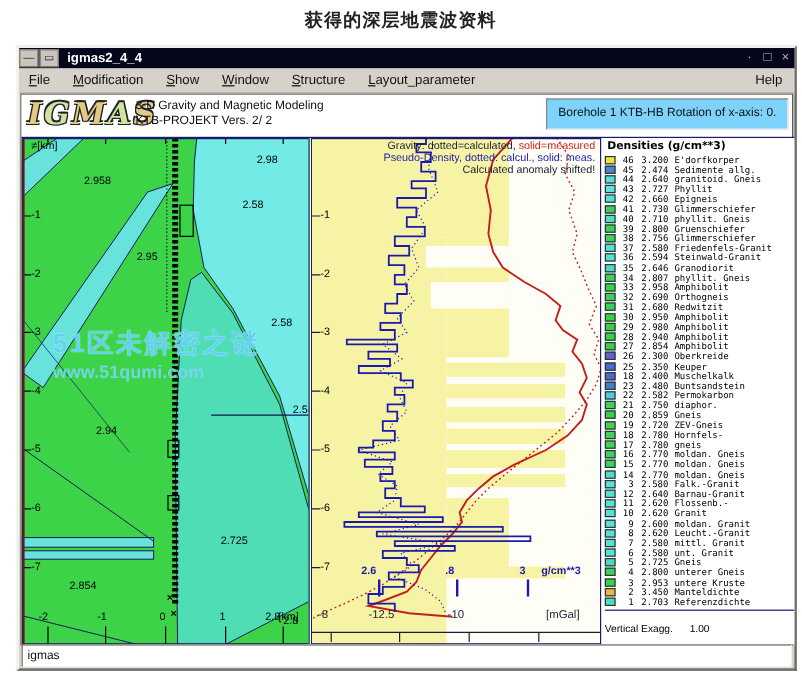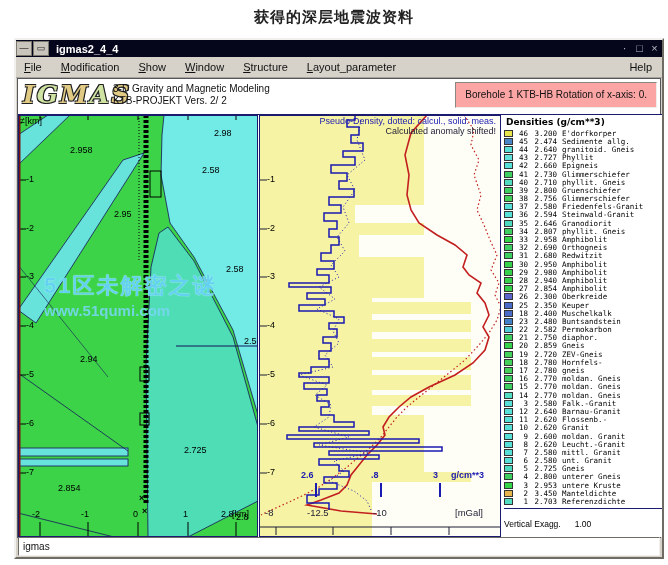--- a/index.html
+++ b/index.html
@@ -27,34 +27,34 @@
   .client { margin:0 1px; height:460px; background:#fff; border:1px solid #55555e;
     position:relative; }
   .appheader { height:35px; position:relative; background:#fff; }
   .logo { position:absolute; left:5px; top:1px; font-family:"DejaVu Serif", serif;
     font-weight:bold; font-style:italic; font-size:25px; letter-spacing:2px;
     color:#e0ca84; text-shadow:1px 1px 0 #222, -1px -1px 0 #222, 1px -1px 0 #222, -1px 1px 0 #222; }
   .logo span:nth-child(2n){ color:#cfe3a2; }
   .hline { position:absolute; left:95px; font-size:10px; color:#111; white-space:nowrap; }
   .hline1 { top:4px; } .hline2 { top:16px; }
   .borehole-box { position:absolute; right:3px; top:3px; height:26px; padding:6px 9px 0 9px;
-    font-size:10px; color:#111; background:#fca5a5;
+    font-size:10px; color:#111; background:#7dd3fc;
     border:1px solid; border-color:#8a8780 #efede9 #efede9 #8a8780; white-space:nowrap; }
 
   .plots { position:absolute; top:35px; left:0; width:644px; height:423px;
     border-top:1px solid #1a1a6e; }
   .panel { position:absolute; top:0; height:422px; overflow:hidden; }
   .p-left { left:0; width:240px; border-right:1px solid #1a1a6e; background:#3cd348; cursor:crosshair; }
   .p-mid { left:241px; width:242px; border-right:1px solid #1a1a6e; background:#fffef4; cursor:crosshair; }
   .p-legend { left:484px; width:160px; background:#fff; padding:1px 0 0 2px; }
 
   .plot-label { position:absolute; font-size:9px; color:#000; white-space:nowrap; }
   .tick-label { position:absolute; left:8px; font-size:9px; color:#000; }
   .xtick-label { position:absolute; font-size:9px; color:#000; top:394px; }
-  .z-axis { position:absolute; left:2px; top:1px; font-size:9px; color:#000; }
+  .z-axis { position:absolute; left:8px; top:1px; font-size:9px; color:#000; }
   .marker { position:absolute; font-size:9px; font-weight:bold; color:#000; }
 
   .watermark { position:absolute; left:26px; top:156px; pointer-events:none; }
   .wm1 { font-size:22px; font-weight:bold; color:rgba(84,205,238,0.9);
     text-shadow:0 0 1px #e8fdff; letter-spacing:2px; }
   .wm2 { font-size:15px; font-weight:bold; color:rgba(120,214,240,0.9); margin-top:1px; }
 
   .notes { position:absolute; right:4px; top:1px; text-align:right; font-size:9px; line-height:10px;
     white-space:nowrap; }
   .n-black { color:#1c1c34; } .n-red { color:#c22; } .n-blue { color:#1a1ab0; }
@@ -244,20 +244,21 @@
               <line x1="0" y1="114" x2="8" y2="114"></line>
             <line x1="0" y1="162" x2="8" y2="162"></line>
               <line x1="0" y1="211" x2="8" y2="211"></line>
             <line x1="0" y1="260" x2="8" y2="260"></line>
               <line x1="0" y1="309" x2="8" y2="309"></line>
             <line x1="0" y1="358" x2="8" y2="358"></line>
           </g>
           <rect x="0.5" y="0.5" width="241" height="421" fill="none" stroke="#1a1a6e" stroke-width="1"></rect>
         </svg>
         <div class="notes">
+          <div><span class="n-black">Gravity: dotted=calculated, </span><span class="n-red">solid=measured</span></div>
           <div class="n-blue">Pseudo-Density, dotted: calcul., solid: meas.</div>
           <div class="n-black">Calculated anomaly shifted!</div>
         </div>
         <div id="pf-depth-ticks">
             <div class="tick-label" style="top: 59px;">-1</div>
             <div class="tick-label" style="top: 108px;">-2</div>
             <div class="tick-label" style="top: 156px;">-3</div>
             <div class="tick-label" style="top: 205px;">-4</div>
             <div class="tick-label" style="top: 254px;">-5</div>
             <div class="tick-label" style="top: 303px;">-6</div>

